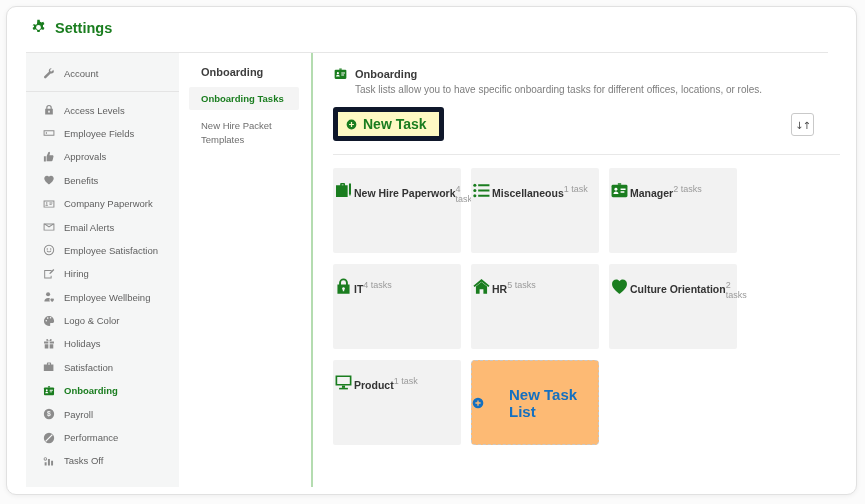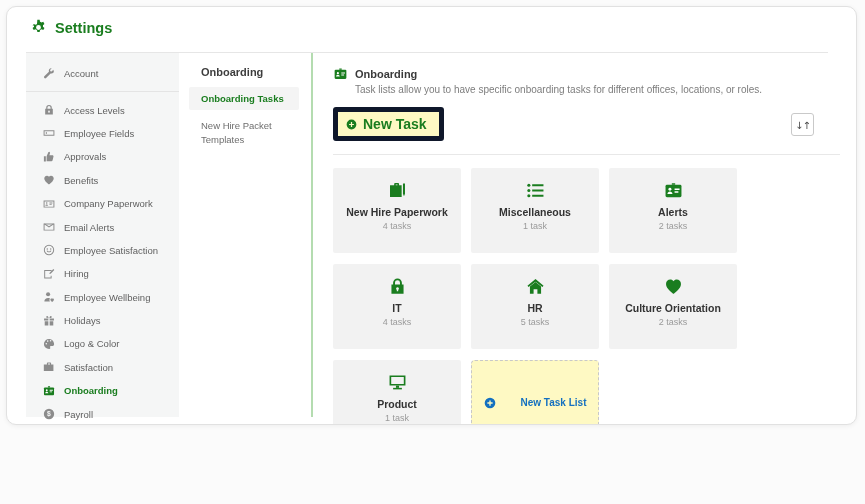--- a/index.html
+++ b/index.html
@@ -4,21 +4,21 @@
 <style>
   * { box-sizing: border-box; }
   html,body { margin:0; padding:0; }
   body {
     width:865px; height:504px; position:relative;
     background:#fbfbfb;
     font-family:"Liberation Sans", sans-serif;
     overflow:hidden;
   }
   .window {
-    position:absolute; left:6px; top:6px; width:851px; height:419px;
+    position:absolute; left:6px; top:6px; width:851px; height:489px;
     background:#fff; border:1px solid #e1e1e1; border-radius:10px;
     box-shadow:0 1px 5px rgba(0,0,0,0.06);
     overflow:hidden;
   }
   .app-header { position:absolute; left:23px; top:12px; display:flex; align-items:center; gap:8px; }
   .app-header .ico.gear { width:17px; height:17px; color:#1a7d1f; }
   .app-title { font-size:14.5px; font-weight:700; color:#1a7d1f; }
   .header-divider { position:absolute; top:45px; left:19px; right:28px; height:1px; background:#e6e6e6; }
 
   .body { position:absolute; top:46px; left:19px; right:16px; bottom:7px; display:flex; }
@@ -52,28 +52,28 @@
     color:#1a7d1f; font-weight:700; font-size:14px; padding:4px 12px 4px 8px; border-radius:3px;
     cursor:pointer; font-family:inherit; }
   .btn-new-task .ico { width:11px; height:11px; color:#1a7d1f; flex:none; }
   .btn-sort { width:23px; height:23px; border:1px solid #c9c9c9; background:#fff; border-radius:3px;
     color:#4a4a4a; display:flex; align-items:center; justify-content:center; cursor:pointer; margin-right:26px; padding:0; }
   .arrows { font-size:10px; letter-spacing:-1px; font-family:"DejaVu Sans", sans-serif; }
 
   .main-divider { margin-top:13px; height:1px; background:#e8e8e8; }
 
   .grid { margin-top:13px; display:grid; grid-template-columns:repeat(3,128px); column-gap:10px; row-gap:11px; }
-  .card { background:#f2f2f2; height:85px; border-radius:2px; display:flex; flex-direction:column;
-    align-items:center; padding-top:13px; cursor:pointer; }
+  .card { background:#f2f2f2; height:85px; border-radius:2px; display:flex; 
+    padding-top:13px; cursor:pointer; }
   .card .ico { width:21px; height:19px; color:#1a7d1f; flex:none; }
   .card-title { margin-top:6px; font-size:10.5px; font-weight:700; color:#333; white-space:nowrap; }
   .card-count { margin-top:3px; font-size:9px; color:#9a9a9a; }
-  .card-add { background:#fef9c3; border:1px dashed #c8c8c8; border-radius:4px; height:85px;
+  .card-add { background:#fdba74; border:1px dashed #c8c8c8; border-radius:4px; height:85px;
     display:flex; align-items:center; justify-content:center; gap:25px;
-    color:#1470c0; font-size:10px; font-weight:700; cursor:pointer; }
+    color:#1470c0; font-size:15px; font-weight:700; cursor:pointer; }
   .card-add .ico { width:12px; height:12px; color:#1470c0; flex:none; }
 
   .ico svg { display:block; width:100%; height:100%; }
 </style>
 </head>
 <body>
 
 <div class="window">
 
   <div class="app-header">
@@ -193,38 +193,38 @@
                 <path d="M1.8 14c0-2.9 2.2-4.7 5-4.7.9 0 1.8.2 2.5.6-.8 1-.9 2.5-.1 4.1H1.8z"></path>
                 <path d="M12.2 14.6s-2.4-1.6-2.4-3.2c0-.8.7-1.5 1.5-1.5.4 0 .7.1.9.4.2-.3.5-.4.9-.4.8 0 1.5.7 1.5 1.5 0 1.6-2.4 3.2-2.4 3.2z"></path>
               </g>
             </svg>
           </span>
           <span class="lbl">Employee Wellbeing</span>
         </div>
         <div class="side-item">
           <span class="ico">
             <svg viewBox="0 0 16 16">
+              <path fill="currentColor" fill-rule="evenodd" d="M8 1.2A6.8 6.8 0 0 0 8 14.8c1 0 1.7-.6 1.7-1.5 0-.5-.3-.9-.3-1.4 0-.7.6-1.3 1.4-1.3h1.7c1.3 0 2.3-1.1 2.3-2.4C14.8 4.1 11.8 1.2 8 1.2zM4.4 8.7a1 1 0 1 1 0-2.1 1 1 0 0 1 0 2.1zm1.9-3.5a1 1 0 1 1 0-2.1 1 1 0 0 1 0 2.1zm3.8-.4a1 1 0 1 1 0-2.1 1 1 0 0 1 0 2.1z"></path>
+            </svg>
+          </span>
+          <span class="lbl">Logo &amp; Color</span>
+        </div>
+        <div class="side-item">
+          <span class="ico">
+            <svg viewBox="0 0 16 16">
               <g fill="currentColor">
                 <path d="M2.3 8.2h4.8V14H2.3z"></path>
                 <path d="M8.9 8.2h4.8V14H8.9z"></path>
                 <path d="M1.4 4.7h5.7v2.6H1.4z"></path>
                 <path d="M8.9 4.7h5.7v2.6H8.9z"></path>
                 <path d="M7.4 4.4C6.1 4.3 4.8 3.9 4.4 3.1c-.5-.9.2-1.9 1.2-1.9 1.4 0 1.9 2.1 1.8 3.2zm1.2 0c1.3-.1 2.6-.5 3-1.3.5-.9-.2-1.9-1.2-1.9-1.4 0-1.9 2.1-1.8 3.2z"></path>
               </g>
             </svg>
           </span>
           <span class="lbl">Holidays</span>
-        </div>
-        <div class="side-item">
-          <span class="ico">
-            <svg viewBox="0 0 16 16">
-              <path fill="currentColor" fill-rule="evenodd" d="M8 1.2A6.8 6.8 0 0 0 8 14.8c1 0 1.7-.6 1.7-1.5 0-.5-.3-.9-.3-1.4 0-.7.6-1.3 1.4-1.3h1.7c1.3 0 2.3-1.1 2.3-2.4C14.8 4.1 11.8 1.2 8 1.2zM4.4 8.7a1 1 0 1 1 0-2.1 1 1 0 0 1 0 2.1zm1.9-3.5a1 1 0 1 1 0-2.1 1 1 0 0 1 0 2.1zm3.8-.4a1 1 0 1 1 0-2.1 1 1 0 0 1 0 2.1z"></path>
-            </svg>
-          </span>
-          <span class="lbl">Logo &amp; Color</span>
         </div>
         <div class="side-item">
           <span class="ico">
             <svg viewBox="0 0 16 16">
               <path fill="currentColor" fill-rule="evenodd" d="M5.2 4.6V3a1 1 0 0 1 1-1h3.6a1 1 0 0 1 1 1v1.6h3.1v8.8H1.1V4.6h4.1zm1.4 0h2.8V3.3H6.6v1.3z"></path>
             </svg>
           </span>
           <span class="lbl">Satisfaction</span>
         </div>
         <div class="side-item selected">
@@ -353,21 +353,21 @@
                 <g fill="currentColor">
                   <path d="M6.6 1.8h2.8v1.4H6.6z"></path>
                   <rect x="1.3" y="3.2" width="13.4" height="10.4" rx="1.2"></rect>
                 </g>
                 <circle cx="5" cy="7" r="1.25" fill="#fff"></circle>
                 <path d="M2.9 10.9c0-1.2 1-2 2.1-2s2.1.8 2.1 2H2.9z" fill="#fff"></path>
                 <path d="M8.9 6.4h4.2v1.1H8.9z" fill="#fff"></path>
                 <path d="M8.9 8.7h3.2v1.1H8.9z" fill="#fff"></path>
               </svg>
             </span>
-            <div class="card-title">Alerts</div>
+            <div class="card-title">Manager</div>
             <div class="card-count">2 tasks</div>
           </div>
           <div class="card">
             <span class="ico">
               <svg viewBox="0 0 16 16">
                 <path fill="currentColor" fill-rule="evenodd" d="M4.3 6.3V4.9a3.7 3.7 0 0 1 7.4 0v1.4h1.4V14H2.9V6.3h1.4zm1.6 0h4.2V4.9a2.1 2.1 0 0 0-4.2 0v1.4zM8 8.6a1.2 1.2 0 0 0-.6 2.24V12h1.2v-1.16A1.2 1.2 0 0 0 8 8.6z"></path>
               </svg>
             </span>
             <div class="card-title">IT</div>
             <div class="card-count">4 tasks</div>

